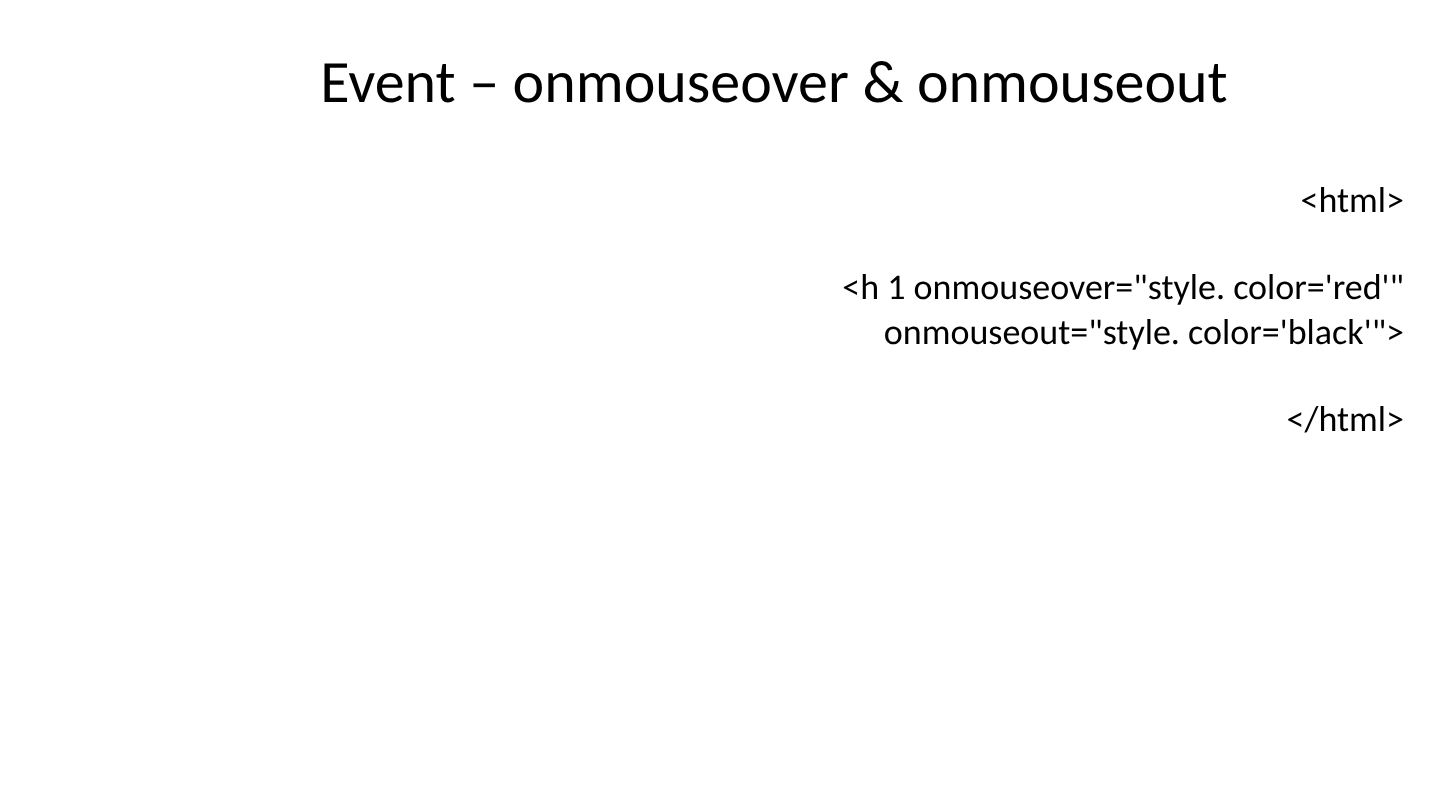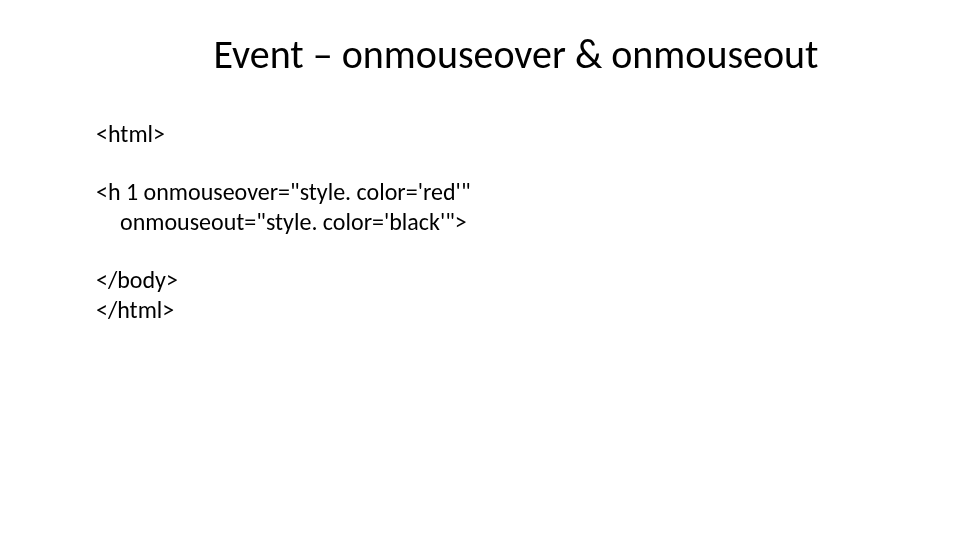--- a/index.html
+++ b/index.html
@@ -25,20 +25,21 @@
     margin: 10px 0 40px 0;
     letter-spacing: 0px;
   }
   .body {
     font-size: 24px;
     line-height: 1.25;
     font-weight: 400;
   }
   .code-block {
     margin-bottom: 28px;
+    text-align: right;
   }
   .indent {
     padding-left: 24px;
   }
 </style>
 </head>
 <body>
 
 <div class="slide">
 
@@ -49,19 +50,18 @@
     <div class="code-block">
       <div>&lt;html&gt;</div>
     </div>
 
     <div class="code-block">
       <div>&lt;h 1 onmouseover="style. color='red'"</div>
       <div class="indent">onmouseout="style. color='black'"&gt;</div>
     </div>
 
     <div class="code-block">
-      <div>&lt;/body&gt;</div>
       <div>&lt;/html&gt;</div>
     </div>
 
   </div>
 
 </div>
 
 </body></html>

